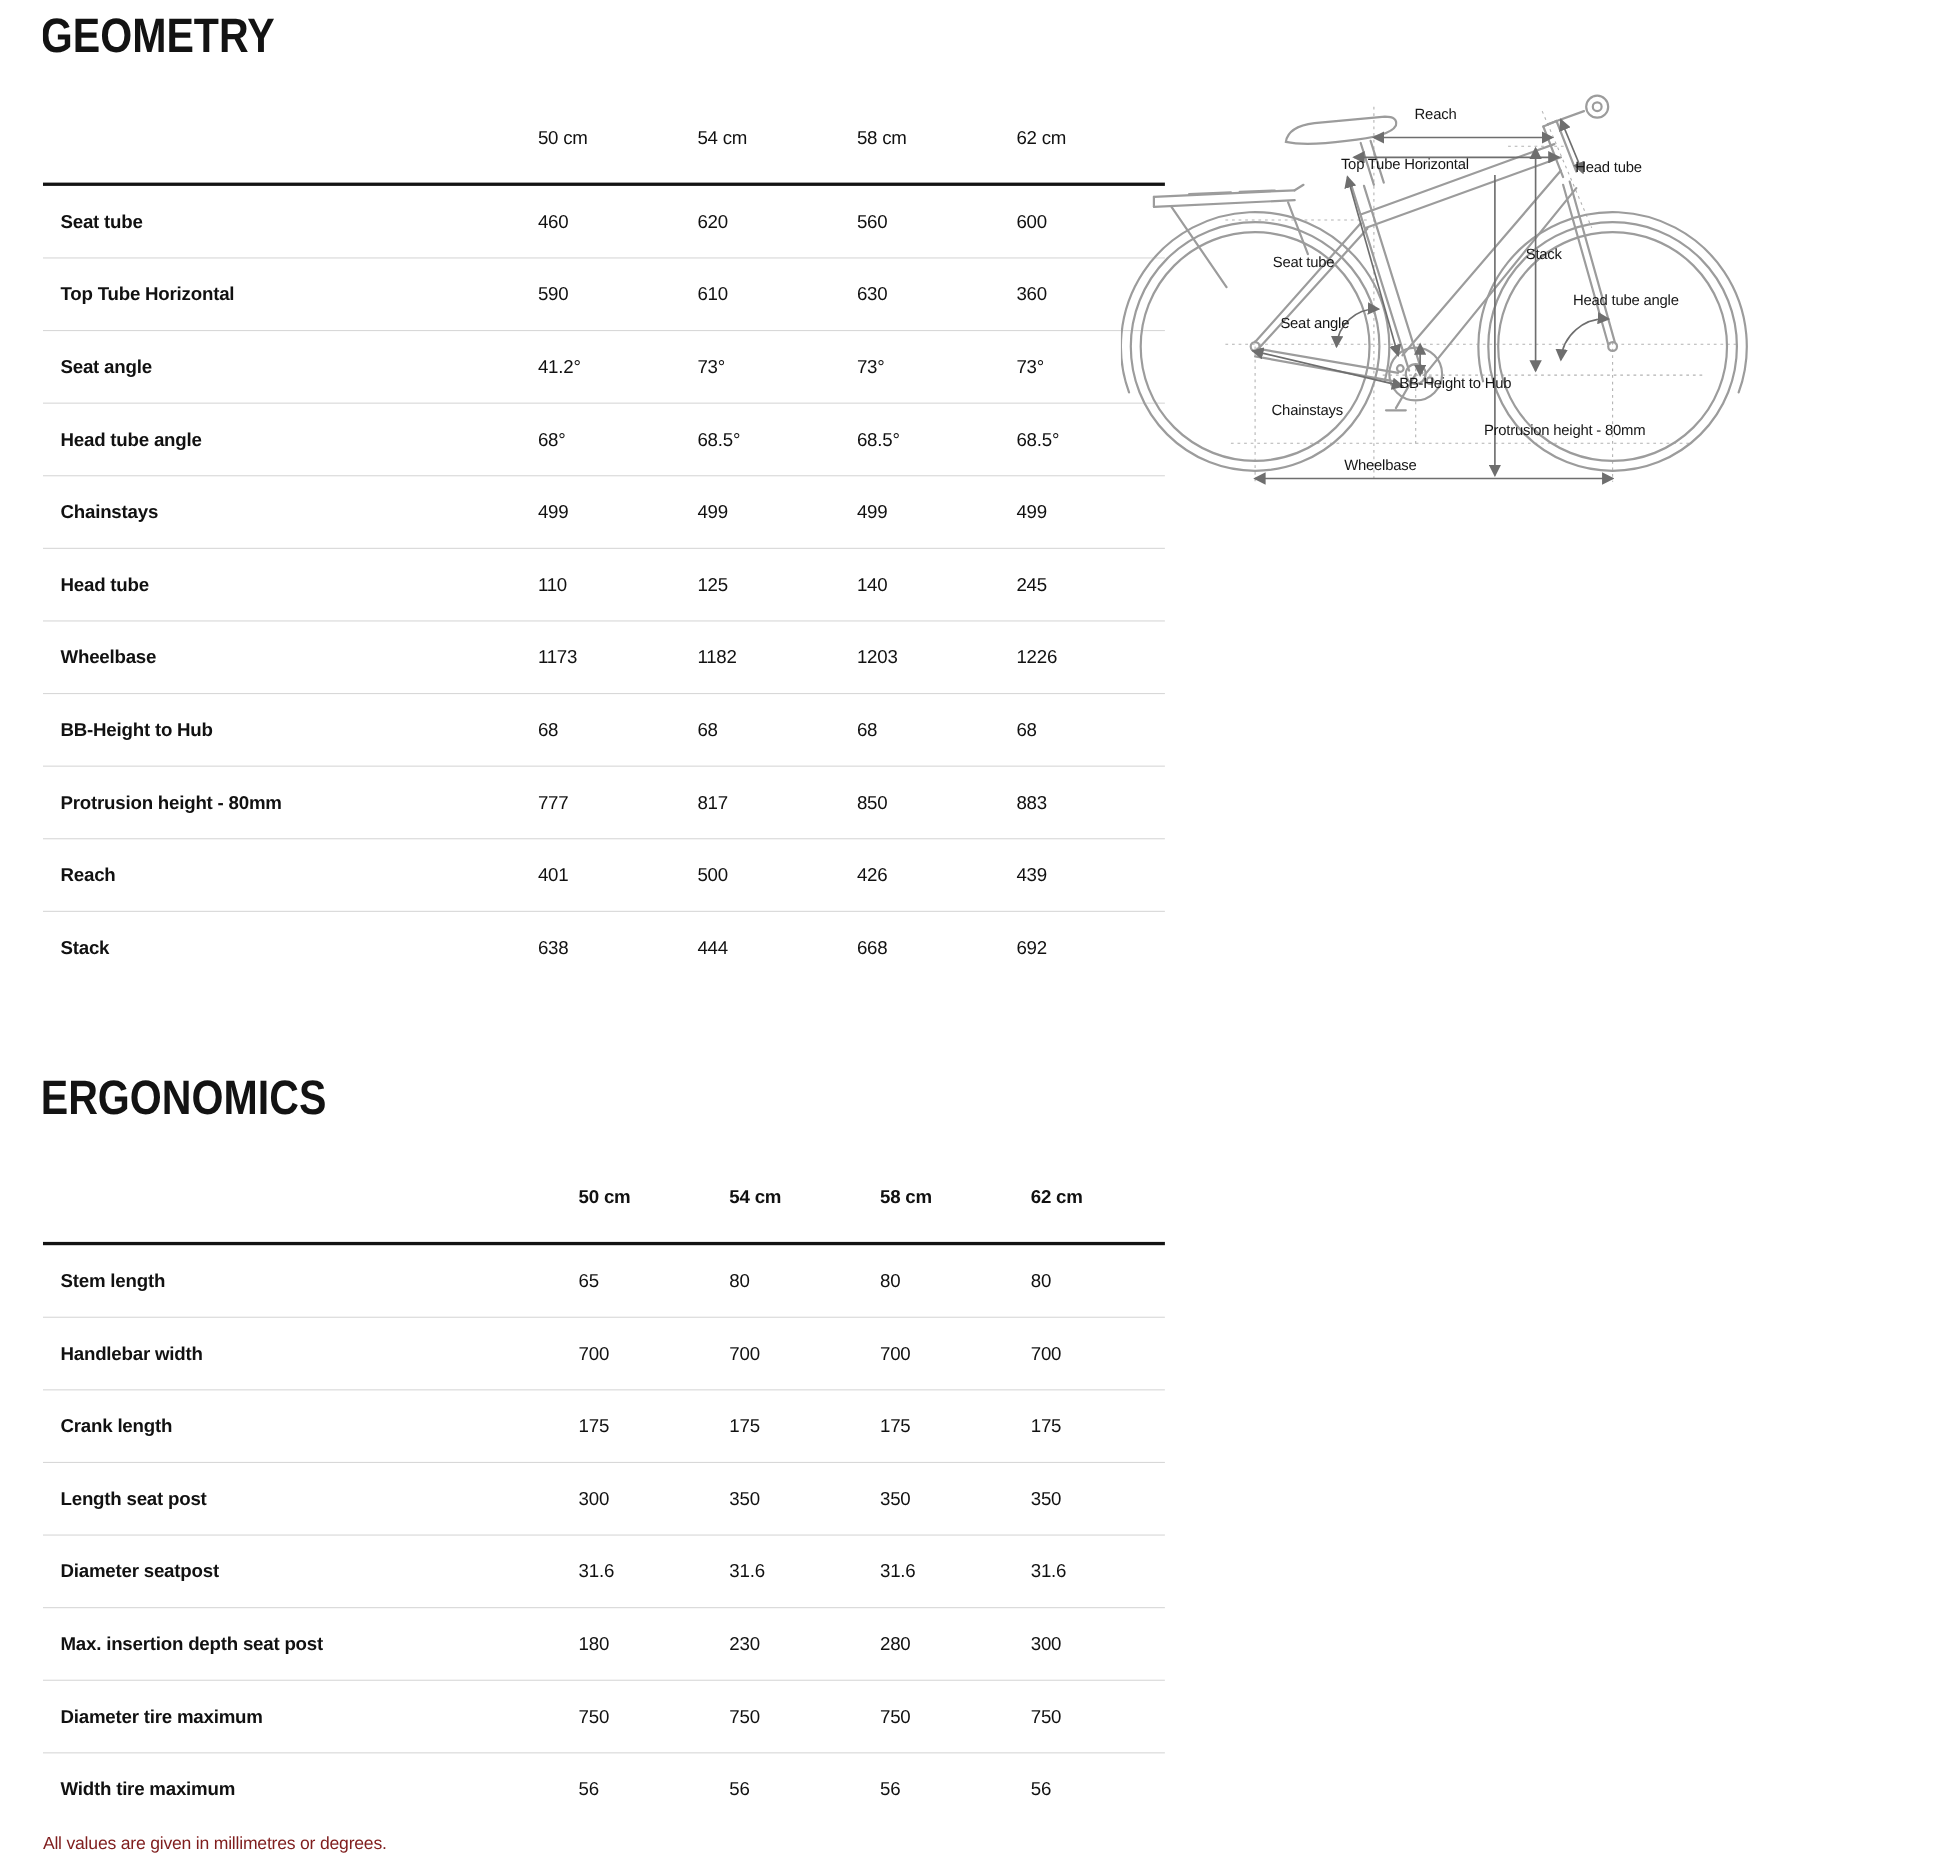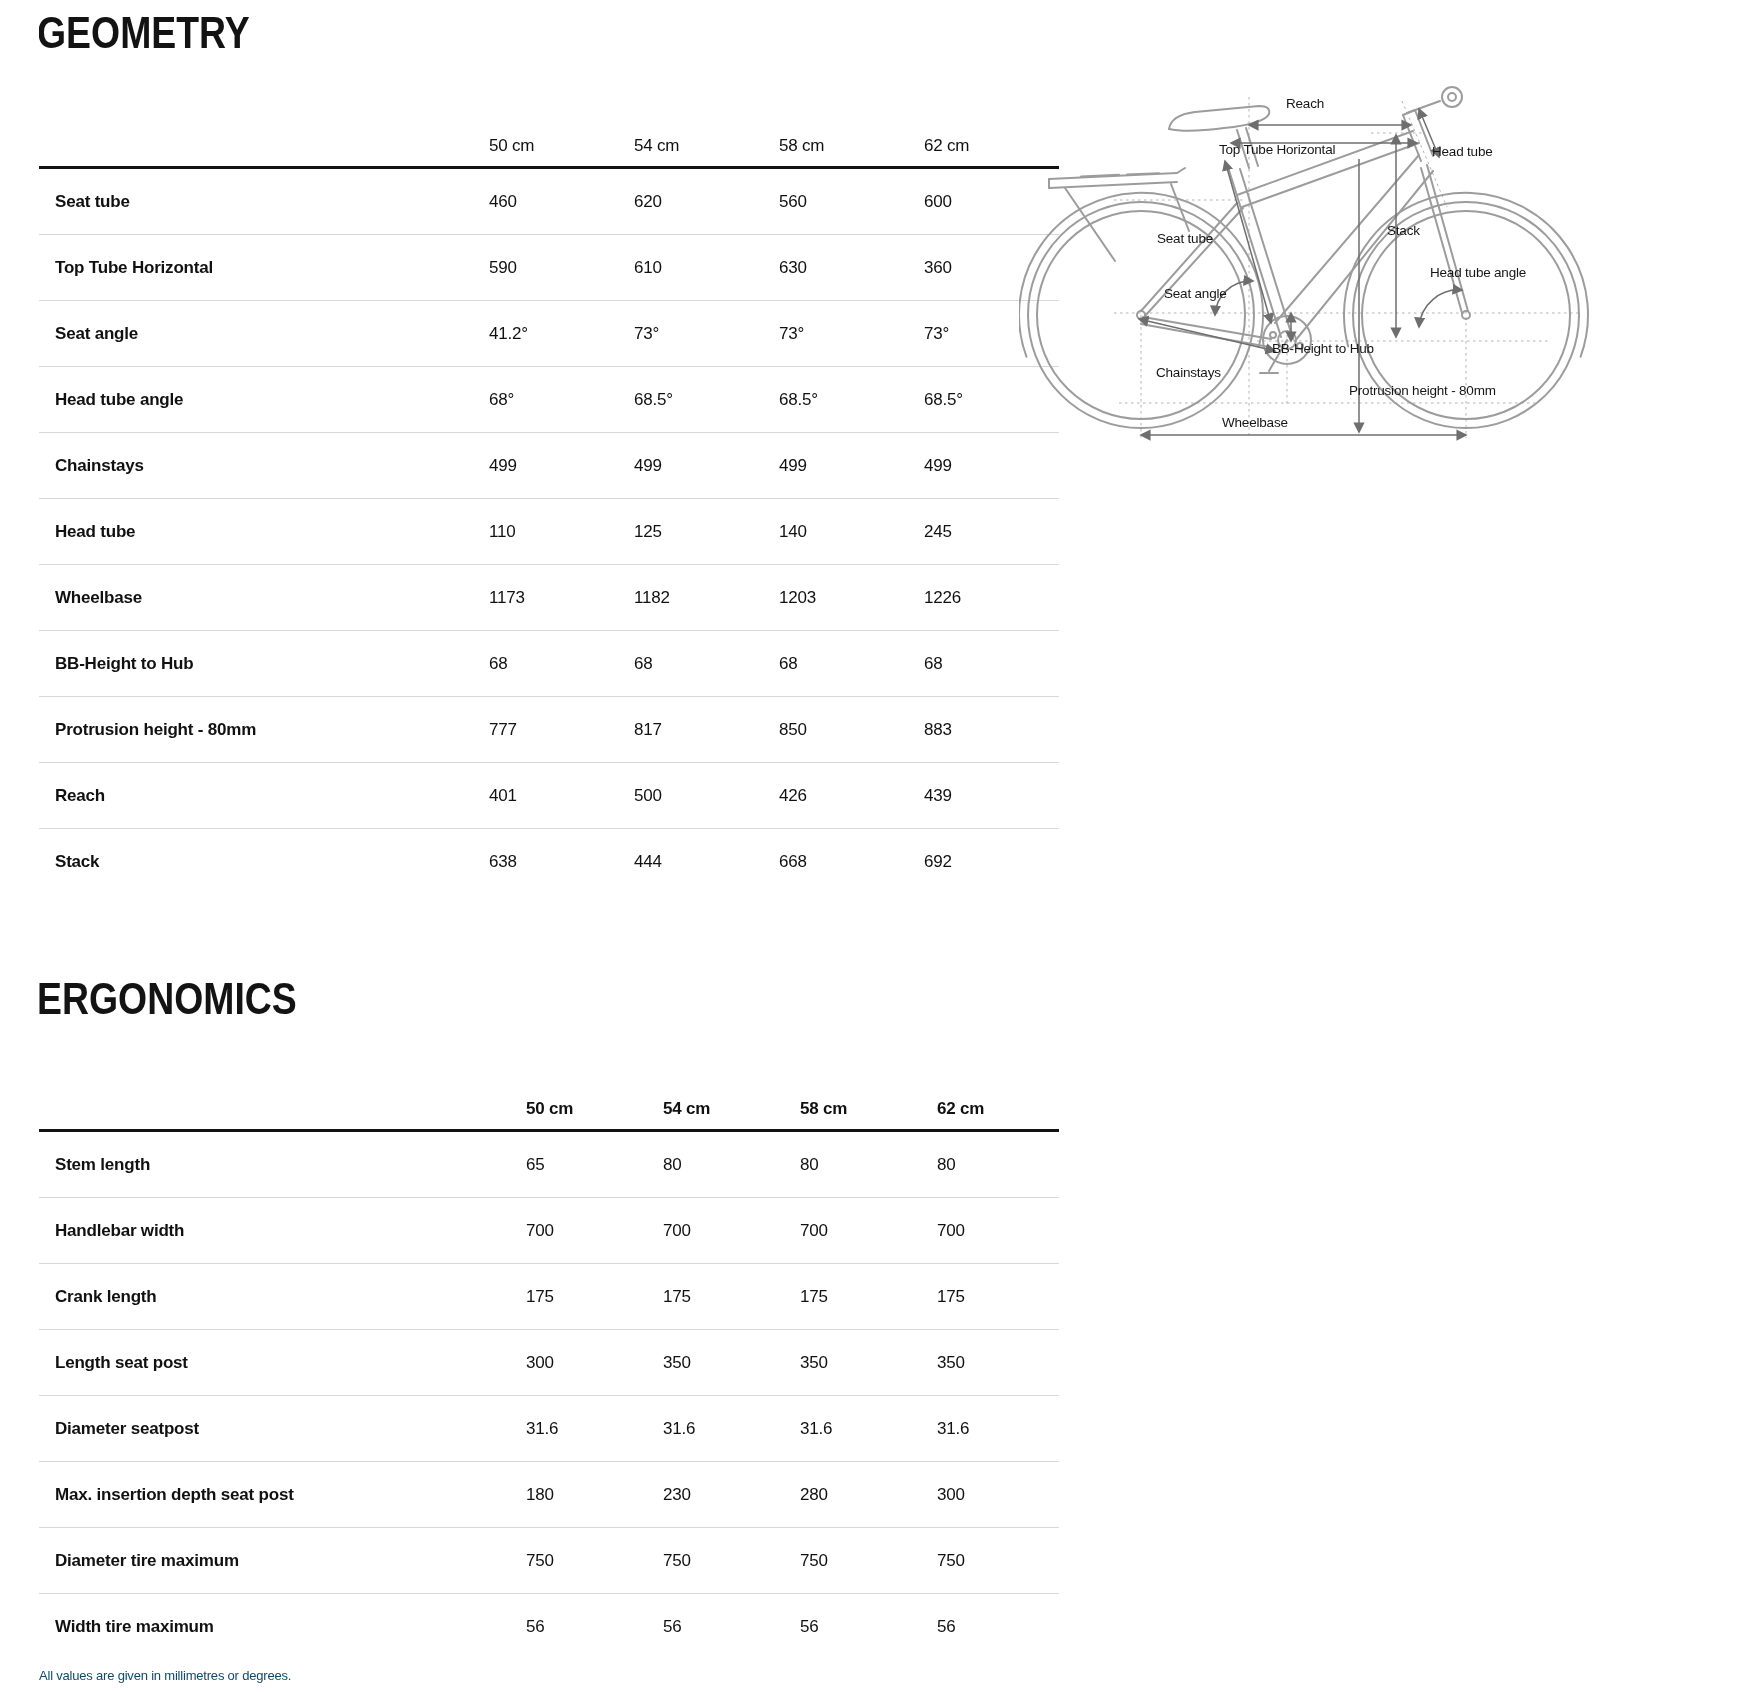--- a/index.html
+++ b/index.html
@@ -21,32 +21,32 @@
 
   .tbl{position:absolute;left:0;width:1020px;}
   #geo-table{top:100px;}
   #ergo-table{top:1063px;}
 
   .trow{display:grid;height:65px;align-items:center;}
   #geo-table .trow{grid-template-columns:450px 145px 145px 145px auto;}
   #ergo-table .trow{grid-template-columns:487px 137px 137px 137px auto;}
 
   .trow.head{height:66px;align-items:end;border-bottom:3px solid #131313;}
-  .trow.head .cell{padding-bottom:12px;}
+  .trow.head .cell{padding-bottom:32px;}
   #geo-table .h-cell{font-weight:400;}
   #ergo-table .h-cell{font-weight:700;}
 
   .tbody .trow + .trow{border-top:1px solid #d8d8d8;}
 
   .cell{font-size:17px;line-height:1;white-space:nowrap;}
   .row-label{font-weight:700;padding-left:16px;}
 
   #footnote{
     position:absolute;left:0;top:1668px;
-    font-size:13px;color:#0c4a6e;letter-spacing:-0.2px;
+    font-size:16px;color:#7f1d1d;letter-spacing:-0.2px;
   }
 
   #diagram{position:absolute;left:980px;top:55px;width:600px;height:400px;}
   #diagram text{
     font-family:"Liberation Sans","DejaVu Sans",sans-serif;
     font-size:13.5px;fill:#161616;letter-spacing:-0.2px;
   }
   .bike{stroke:#9c9c9c;stroke-width:2;fill:none;stroke-linecap:round;}
   .dim{stroke:#6e6e6e;stroke-width:1.5;fill:none;}
   .dot{stroke:#b3b3b3;stroke-width:1;fill:none;stroke-dasharray:2.5,3.5;}

